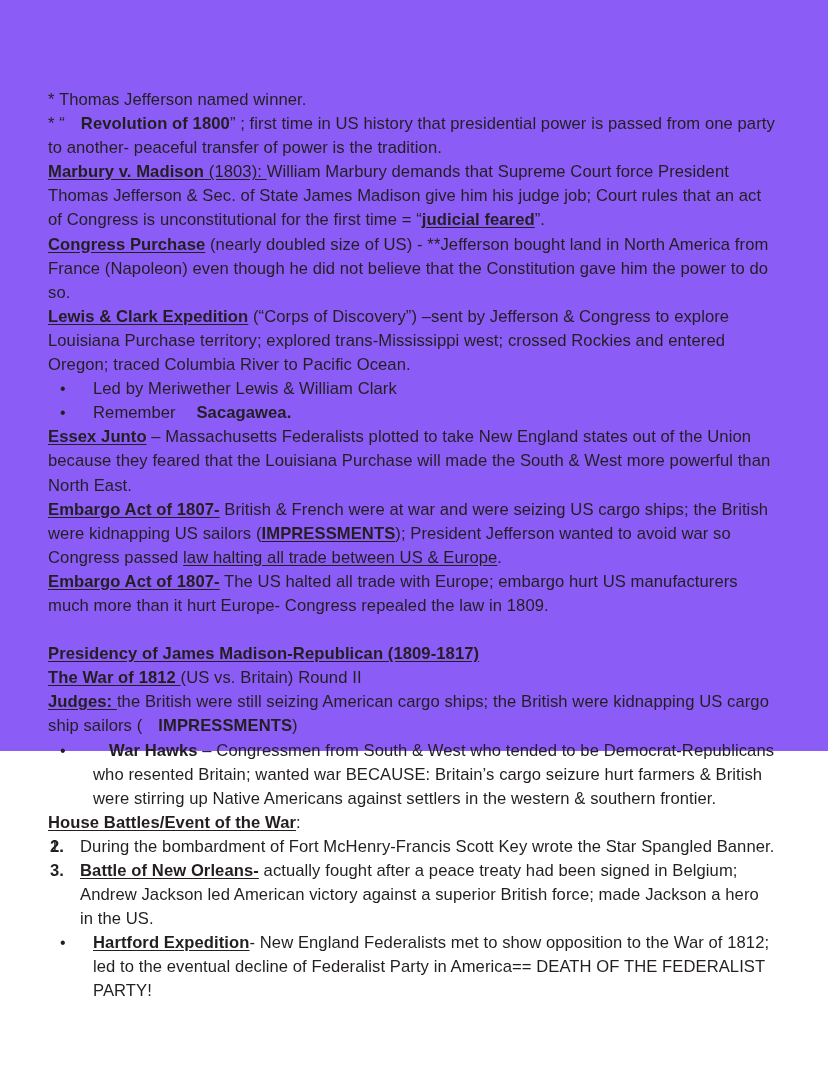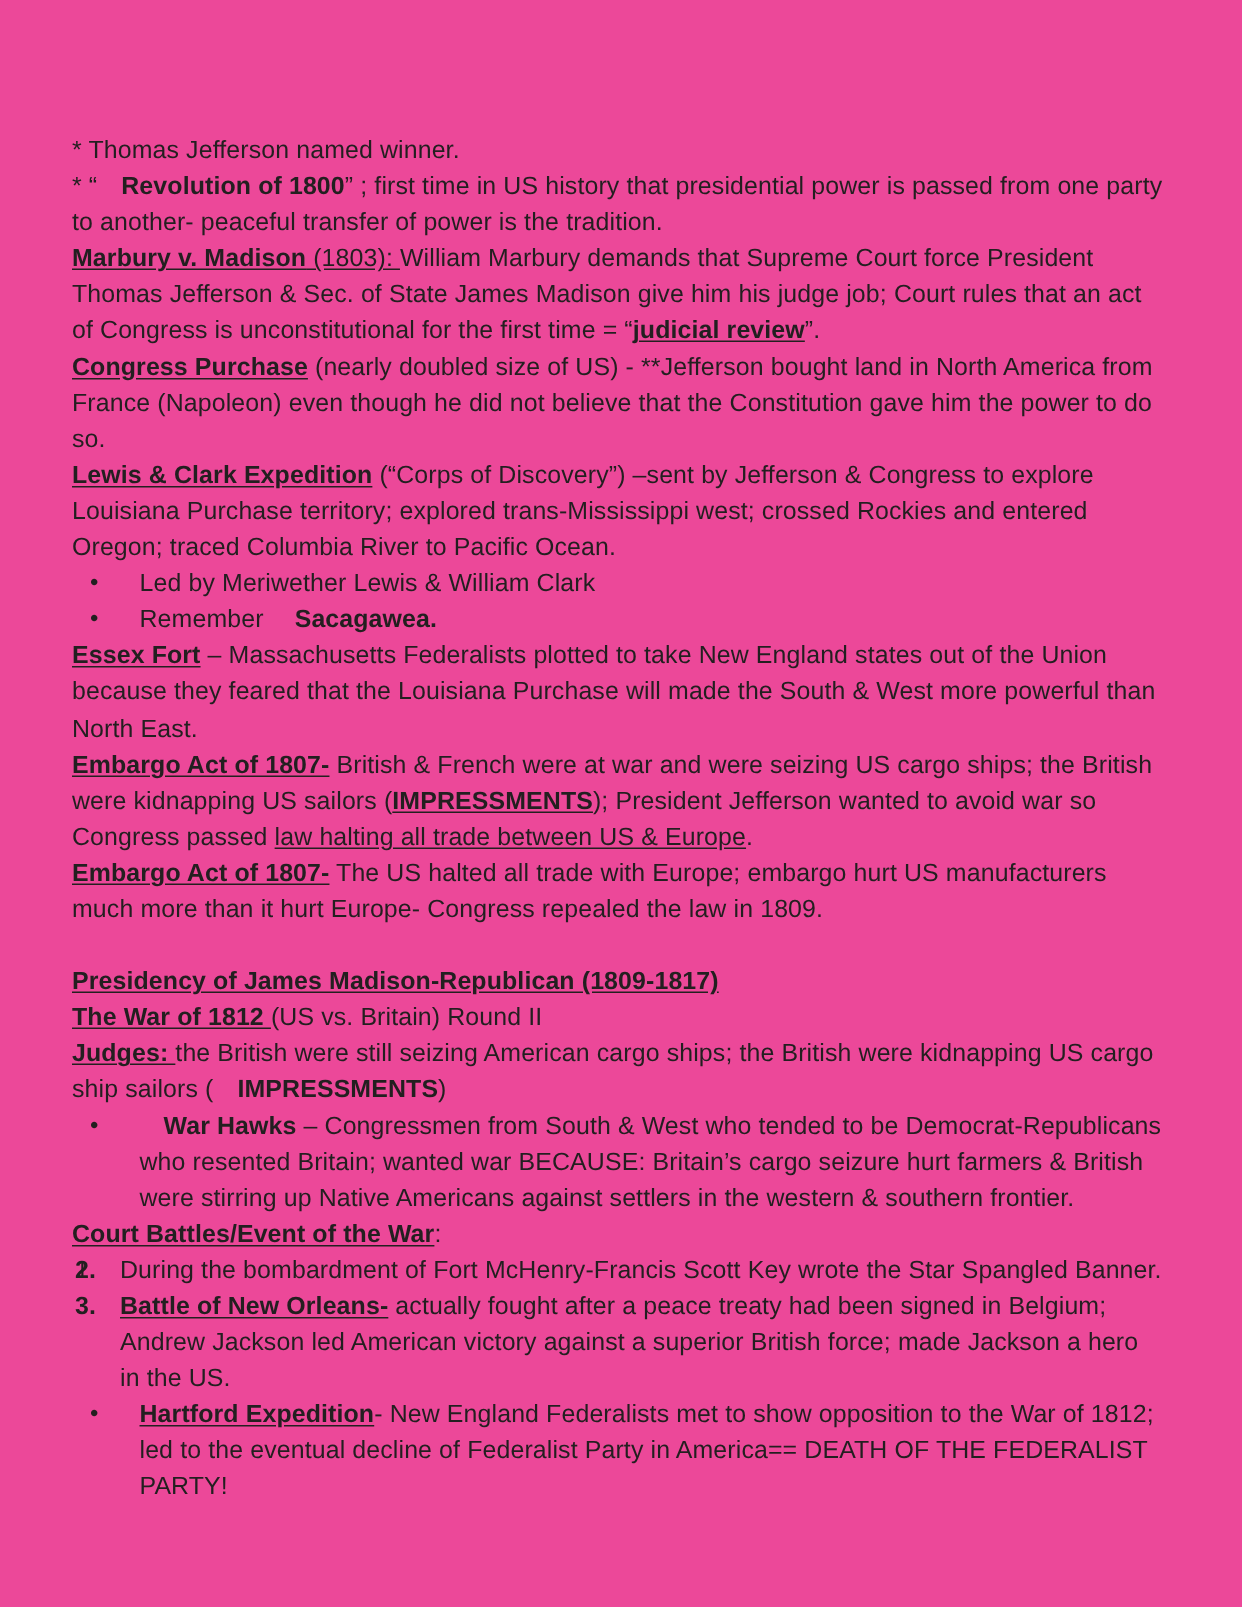--- a/index.html
+++ b/index.html
@@ -10,22 +10,22 @@
   body {
     width: 828px;
     height: 1071px;
     font-family: "Liberation Sans", sans-serif;
     color: #000000;
     -webkit-font-smoothing: antialiased;
   }
   .page {
     position: relative;
     width: 828px;
-    height: 1071px;
-    background: #ec4899;
+    height: 751px;
+    background: #8b5cf6;
     box-sizing: border-box;
     padding: 88px 52px 0 48px;
   }
   .doc {
     font-size: 16.6px;
     line-height: 24.1px;
     color: #231f20;
     letter-spacing: 0.005em;
   }
   .para {
@@ -82,50 +82,50 @@
 <body>
 
 <div class="page">
   <div class="doc">
 
     <p class="para"><span>* Thomas Jefferson named winner.</span></p>
 
     <p class="para"><span>* “</span><b>Revolution of 1800</b><span>” ; first time in US history that presidential power is passed from one party to another- peaceful transfer of power is the tradition.</span></p>
 
 
-    <p class="para"><span class="bu">Marbury v. Madison</span><span class="u"> (1803): </span><span> William Marbury demands that Supreme Court force President Thomas Jefferson &amp; Sec. of State James Madison give him his judge job; Court rules that an act of Congress is unconstitutional for the first time = “</span><span class="bu">judicial review</span><span>”.</span></p>
+    <p class="para"><span class="bu">Marbury v. Madison</span><span class="u"> (1803): </span><span> William Marbury demands that Supreme Court force President Thomas Jefferson &amp; Sec. of State James Madison give him his judge job; Court rules that an act of Congress is unconstitutional for the first time = “</span><span class="bu">judicial feared</span><span>”.</span></p>
 
     <p class="para"><span class="bu">Congress Purchase</span><span> (nearly doubled size of US) - **Jefferson bought land in North America from France (Napoleon) even though he did not believe that the Constitution gave him the power to do so.</span></p>
 
     <p class="para"><span class="bu">Lewis &amp; Clark Expedition</span><span> (“Corps of Discovery”) –sent by Jefferson &amp; Congress to explore Louisiana Purchase territory; explored trans-Mississippi west; crossed Rockies and entered Oregon; traced Columbia River to Pacific Ocean.</span></p>
 
     <ul class="bullets">
       <li><span>Led by Meriwether Lewis &amp; William Clark</span></li>
       <li><span>Remember </span><b>Sacagawea.</b></li>
     </ul>
 
-    <p class="para"><span class="bu">Essex Fort</span><span> – Massachusetts Federalists plotted to take New England states out of the Union because they feared that the Louisiana Purchase will made the South &amp; West more powerful than North East.</span></p>
+    <p class="para"><span class="bu">Essex Junto</span><span> – Massachusetts Federalists plotted to take New England states out of the Union because they feared that the Louisiana Purchase will made the South &amp; West more powerful than North East.</span></p>
 
     <p class="para"><span class="bu">Embargo Act of 1807-</span><span> British &amp; French were at war and were seizing US cargo ships; the British were kidnapping US sailors (</span><span class="bu">IMPRESSMENTS</span><span>); President Jefferson wanted to avoid war so Congress passed </span><span class="u">law halting all trade between US &amp; Europe</span><span>.</span></p>
 
     <p class="para"><span class="bu">Embargo Act of 1807-</span><span>  The US halted all trade with Europe; embargo hurt US manufacturers much more than it hurt Europe- Congress repealed the law in 1809.</span></p>
 
     <div class="spacer"></div>
 
     <p class="para"><span class="bu">Presidency of James Madison-Republican  (1809-1817)</span></p>
 
     <p class="para"><span class="bu"> The War of 1812 </span><span>(US vs. Britain) Round II</span></p>
 
     <p class="para"><span class="bu">Judges: </span><span>the British were still seizing American cargo ships; the British were kidnapping US cargo ship sailors (</span><b>IMPRESSMENTS</b><span>)</span></p>
 
     <ul class="bullets">
       <li><b>War Hawks</b><span> – Congressmen from South &amp; West who tended to be Democrat-Republicans who resented Britain; wanted war BECAUSE: Britain’s cargo seizure hurt farmers &amp; British were stirring up Native Americans against settlers in the western &amp; southern frontier.</span></li>
     </ul>
 
-    <p class="para"><span class="bu">Court Battles/Event of the War</span><span>:</span></p>
+    <p class="para"><span class="bu">House Battles/Event of the War</span><span>:</span></p>
 
     <ol class="numbers">
       <li><span class="num">1.</span></li>
       <li><span class="num bold">2.</span><span>During the bombardment of Fort McHenry-Francis Scott Key wrote the Star Spangled Banner.</span></li>
       <li><span class="num bold">3.</span><span class="bu">Battle of New Orleans-</span><span> actually fought after a peace treaty had been signed in Belgium; Andrew Jackson led American victory against a superior British force; made Jackson a hero in the US.</span></li>
     </ol>
 
     <ul class="bullets">
       <li><span class="bu">Hartford Expedition</span><span>- New England Federalists met to show opposition to the War of 1812; led to the eventual decline of Federalist Party in America== DEATH OF THE FEDERALIST PARTY!</span></li>
     </ul>

